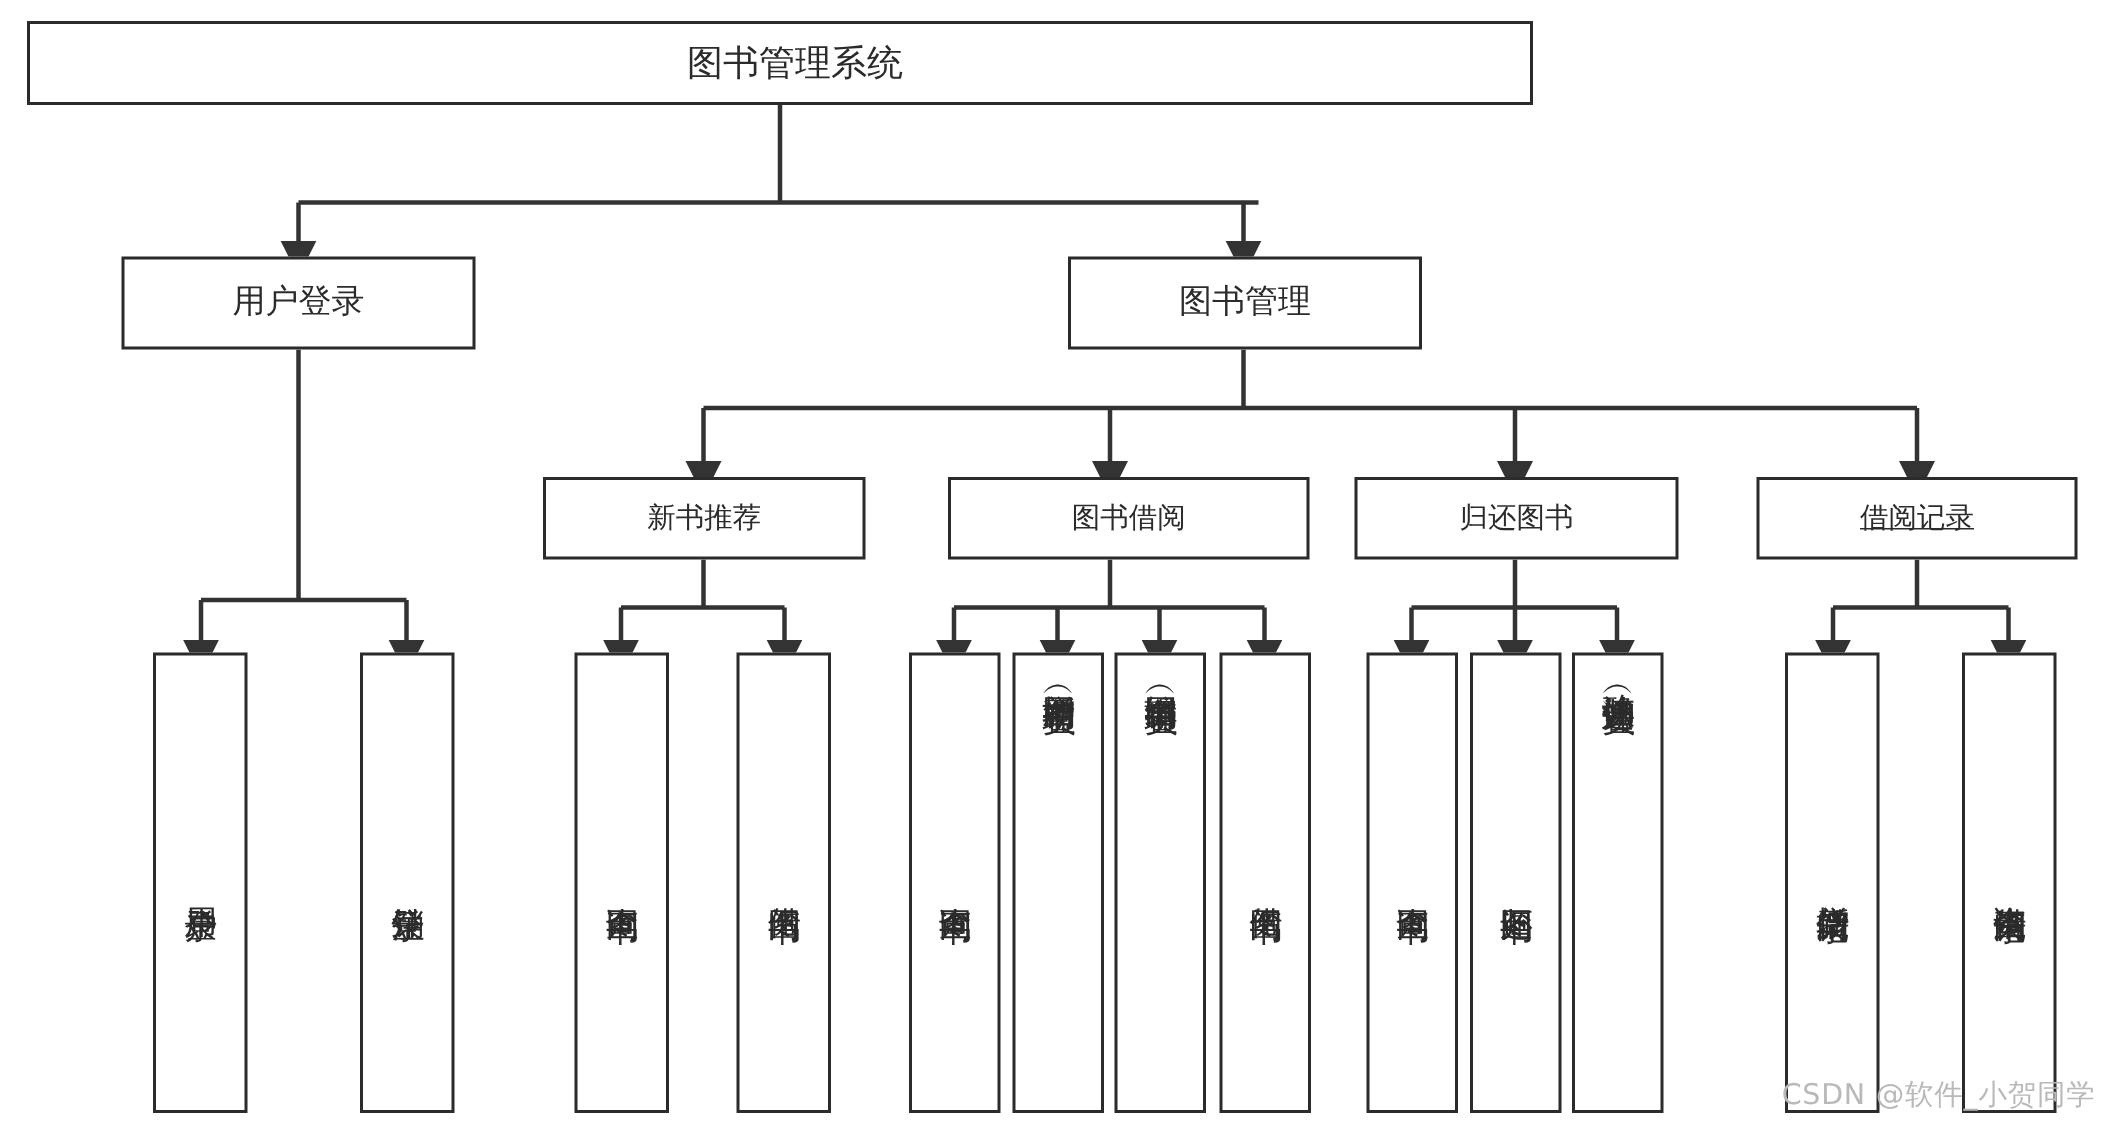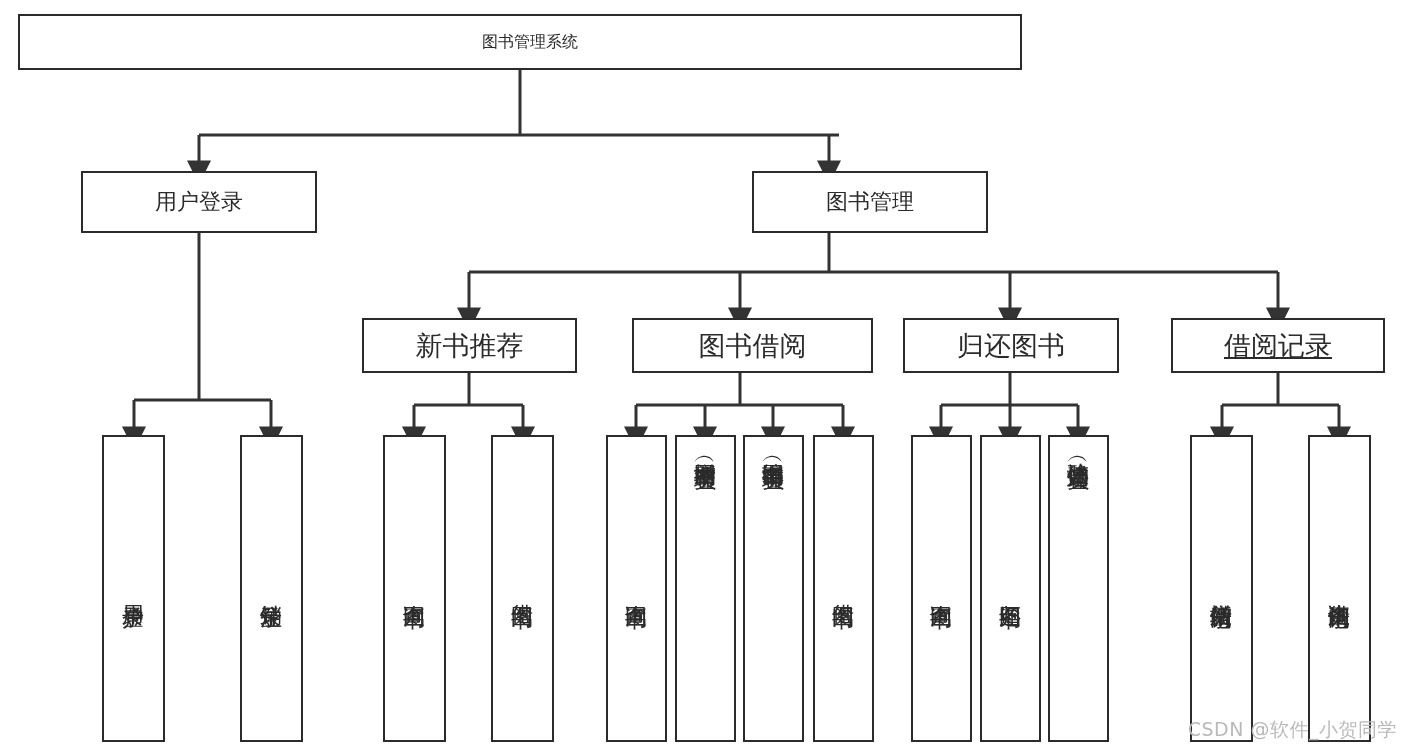--- a/index.html
+++ b/index.html
@@ -32,28 +32,28 @@
     background: #ffffff;
     border: 2px solid #2b2b2b;
     display: flex;
     align-items: center;
     justify-content: center;
     color: #2b2b2b;
     line-height: 1.25;
     text-align: center;
   }
   .node-root {
-    font-size: 16px;
+    font-size: 24px;
     padding-left: 20px;
   }
   .node-l2 {
     font-size: 22px;
   }
   .node-l3 {
-    font-size: 27px;
+    font-size: 19px;
   }
   .node-leaf {
     font-size: 22px;
     padding: 8px 2px;
     align-items: flex-start;
     justify-content: center;
   }
   .node-leaf .vtext {
     writing-mode: vertical-rl;
     text-orientation: upright;
@@ -126,21 +126,21 @@
       <path d="M1278,373 L1278,405"></path>
       <path d="M1222,405 L1339,405"></path>
       <path d="M1222,405 L1222,430" marker-end="url(#arrow)"></path>
       <path d="M1339,405 L1339,430" marker-end="url(#arrow)"></path>
     </g>
   </svg>
 
   <div class="node node-root" style="left:18px; top:14px; width:1004px; height:56px;">图书管理系统</div>
 
   <div class="node node-l2" style="left:81px; top:171px; width:236px; height:62px;">用户登录</div>
-  <div class="node node-l2" style="left:712px; top:171px; width:236px; height:62px;margin-left:40px;">图书管理</div>
+  <div class="node node-l2" style="left:712px; top:171px; width:236px; height:62px;">图书管理</div>
 
   <div class="node node-l3" style="left:362px; top:318px; width:215px; height:55px;">新书推荐</div>
   <div class="node node-l3" style="left:632px; top:318px; width:241px; height:55px;">图书借阅</div>
   <div class="node node-l3" style="left:903px; top:318px; width:216px; height:55px;">归还图书</div>
   <div class="node node-l3" style="left:1171px; top:318px; width:214px; height:55px;text-decoration:underline;">借阅记录</div>
 
   <div class="node node-leaf center-v" style="left:102px; top:435px; width:63px; height:307px;">
     <span class="vtext">用户登录</span>
   </div>
   <div class="node node-leaf center-v" style="left:240px; top:435px; width:63px; height:307px;">

